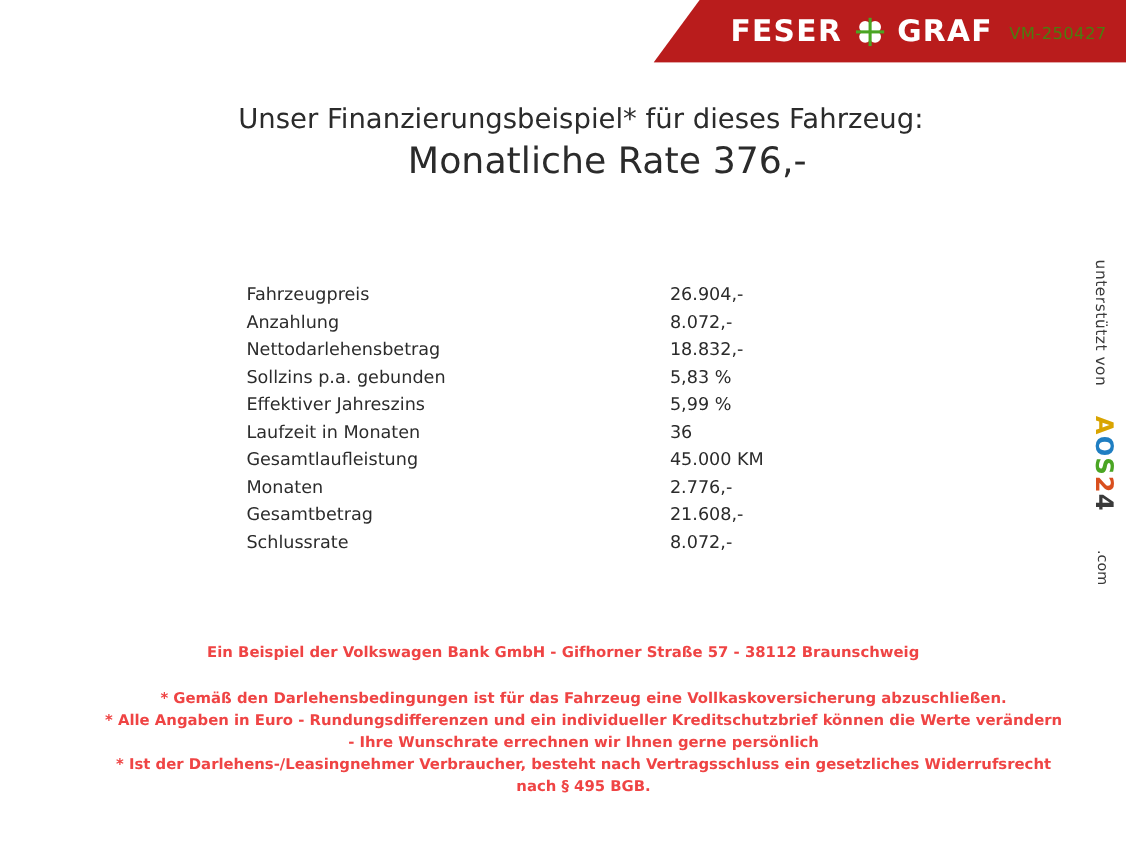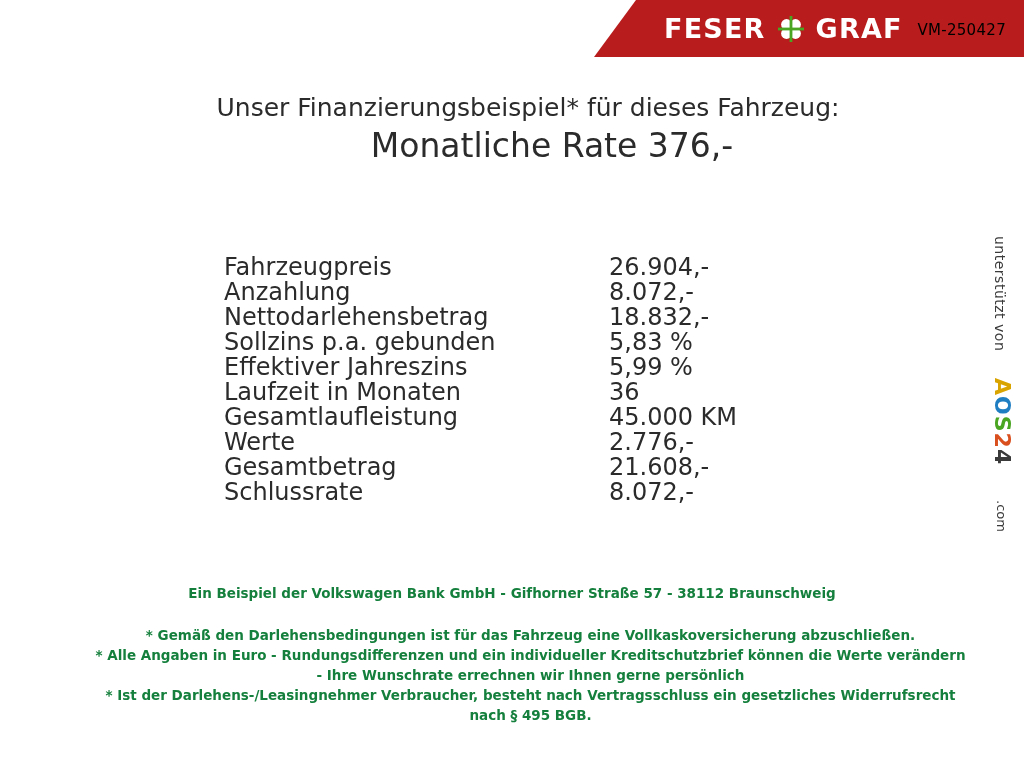--- a/index.html
+++ b/index.html
@@ -51,21 +51,21 @@
     width: 26px;
     height: 26px;
     position: relative;
   }
   .clover-icon svg { display: block; }
   .brand-code {
     position: absolute;
     right: 18px;
     top: 50%;
     transform: translateY(-50%);
-    color: #000000;
+    color: #4d7c0f;
     font-size: 15px;
     letter-spacing: 0.3px;
   }
 
   
   .title-block {
     position: absolute;
     top: 92px;
     left: 16px;
     width: 1024px;
@@ -83,21 +83,21 @@
     margin-top: 2px;
     padding-left: 48px;
   }
 
   
   .finance-table {
     position: absolute;
     top: 255px;
     left: 224px;
     width: 560px;
-    font-size: 24px;
+    font-size: 16px;
     color: #2b2b2b;
   }
   .finance-row {
     display: flex;
     line-height: 25px;
     margin-bottom: 0px;
   }
   .finance-label {
     width: 385px;
     flex: 0 0 385px;
@@ -152,21 +152,21 @@
     white-space: nowrap;
   }
 
   
   .footer {
     position: absolute;
     left: 0;
     top: 583px;
     width: 1024px;
     text-align: center;
-    color: #15803d;
+    color: #ef4444;
   }
   .footer-bank {
     font-size: 13.5px;
     font-weight: bold;
     line-height: 20px;
   }
   .footer-notes {
     margin-top: 22px;
     font-size: 13.5px;
     font-weight: bold;
@@ -229,21 +229,21 @@
   </div>
   <div class="finance-row">
     <div class="finance-label">Laufzeit in Monaten</div>
     <div class="finance-value">36</div>
   </div>
   <div class="finance-row">
     <div class="finance-label">Gesamtlaufleistung</div>
     <div class="finance-value">45.000 KM</div>
   </div>
   <div class="finance-row">
-    <div class="finance-label">Werte</div>
+    <div class="finance-label">Monaten</div>
     <div class="finance-value">2.776,-</div>
   </div>
   <div class="finance-row">
     <div class="finance-label">Gesamtbetrag</div>
     <div class="finance-value">21.608,-</div>
   </div>
   <div class="finance-row">
     <div class="finance-label">Schlussrate</div>
     <div class="finance-value">8.072,-</div>
   </div>

